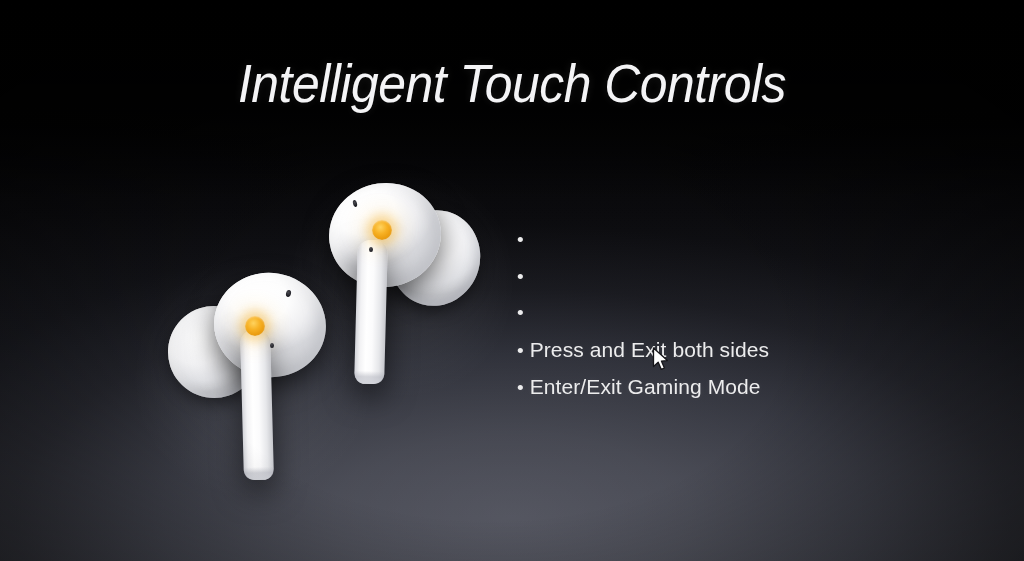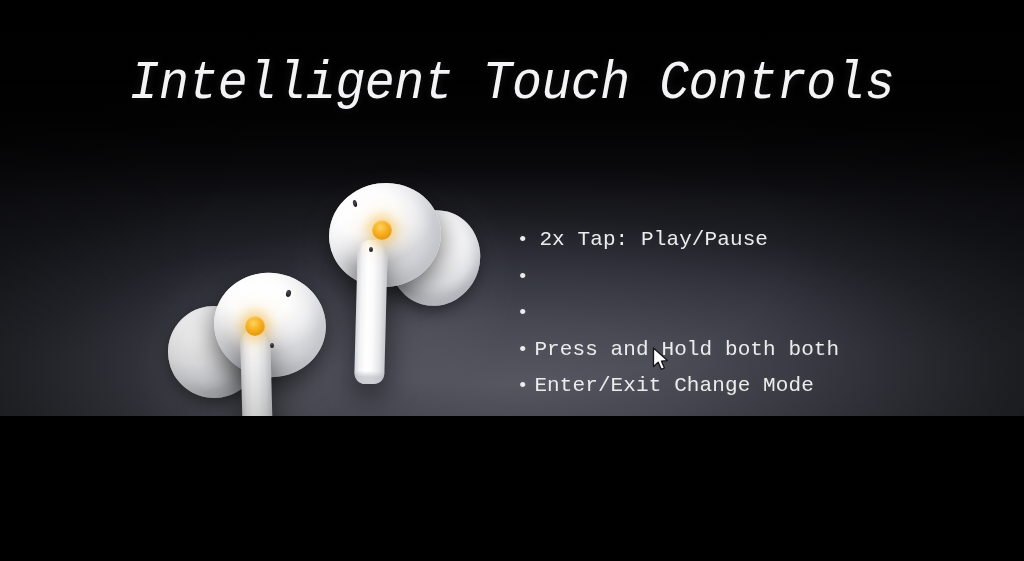--- a/index.html
+++ b/index.html
@@ -3,23 +3,23 @@
 <meta charset="utf-8">
 <style>
   html, body {
     margin: 0;
     padding: 0;
     background: #000;
   }
   #stage {
     position: relative;
     width: 1024px;
-    height: 416px;
+    height: 561px;
     overflow: hidden;
-    font-family: Liberation Mono, monospace;
+    font-family: Liberation Sans, sans-serif;
     background-color: #000000;
     background-image:
       radial-gradient(ellipse 62% 52% at 50% 92%, #34353c 0%, #2b2c32 28%, #1b1c21 55%, #0a0a0c 78%, #030304 100%),
       linear-gradient(to bottom, #000000 0%, #000000 20%, #08080a 38%, #17181d 62%, #26272d 85%, #2c2d33 100%);
     background-blend-mode: screen, normal;
   }
 
   
   .vignette {
     position: absolute;
@@ -193,39 +193,38 @@
   </div>
 
   <div class="vignette"></div>
 
   <div class="title">Intelligent Touch Controls</div>
 
   <div class="bullets">
 
     <div class="bullet-row gap-wide">
       <span class="bullet-dot">•</span>
-      <span class="bullet-text">2x Tap: Play/Pause</span>
     </div>
 
     <div class="bullet-row gap-wide">
       <span class="bullet-dot">•</span>
     </div>
 
     <div class="bullet-row gap-wide">
       <span class="bullet-dot">•</span>
     </div>
 
     <div class="bullet-row gap-narrow">
       <span class="bullet-dot">•</span>
-      <span class="bullet-text">Press and Hold both both</span>
+      <span class="bullet-text">Press and Exit both sides</span>
     </div>
 
     <div class="bullet-row gap-narrow">
       <span class="bullet-dot">•</span>
-      <span class="bullet-text">Enter/Exit Change Mode</span>
+      <span class="bullet-text">Enter/Exit Gaming Mode</span>
     </div>
 
   </div>
 
   <div class="cursor" id="mouse-cursor" style="left: 652px; top: 347px;">
     <svg width="18" height="26" viewBox="0 0 18 26" xmlns="http://www.w3.org/2000/svg">
       <path d="M1.5 1 L1.5 19.5 L6.2 15.2 L9.3 22.4 L12.4 21.0 L9.4 14.1 L15.4 13.6 Z" fill="#ffffff" stroke="#16161a" stroke-width="1.3" stroke-linejoin="round"></path>
     </svg>
   </div>
 

